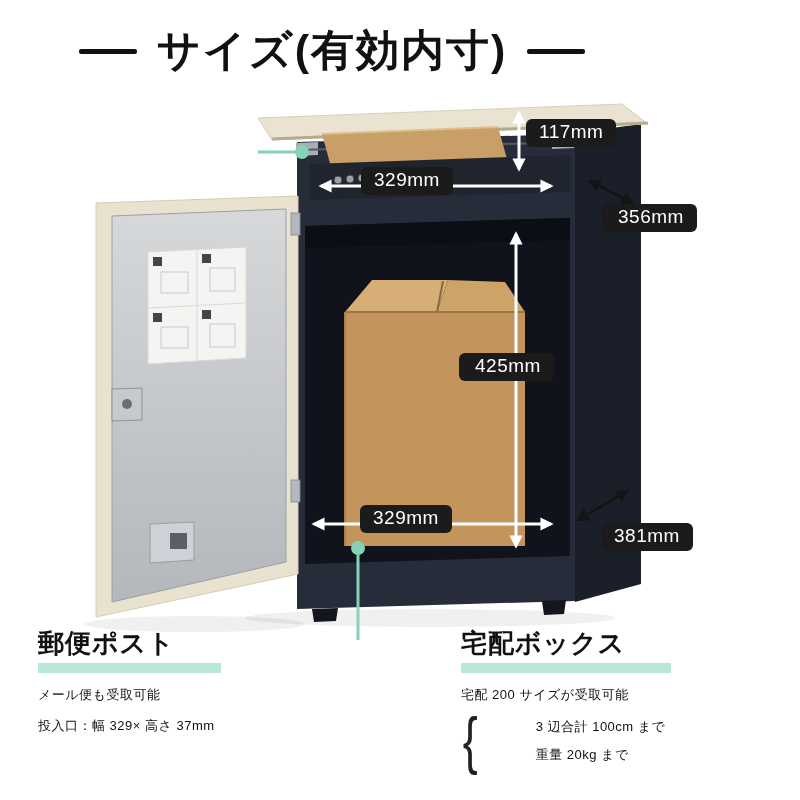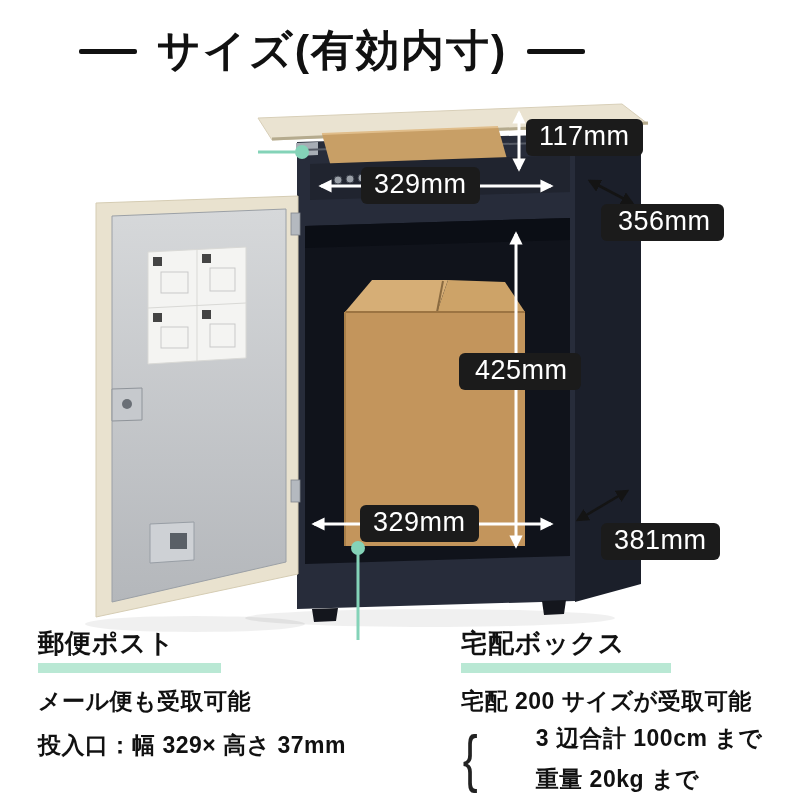--- a/index.html
+++ b/index.html
@@ -22,40 +22,40 @@
   .dash{width:58px;height:5px;background:#111;border-radius:2px;}
   
   .product-svg{position:absolute;left:0;top:0;width:800px;height:800px;}
   .green-line{stroke:var(--accent-green);stroke-width:3;}
   .green-dot{fill:var(--accent-green);}
   .arr-w{stroke:#ffffff;stroke-width:3;fill:none;}
   .arr-b{stroke:#141414;stroke-width:2.6;fill:none;}
   
   .chip{
     position:absolute;background:var(--chip-bg);color:var(--chip-text);
-    padding:2px 13px 4px;border-radius:6px;font-size:27px;font-weight:500;
+    padding:2px 13px 4px;border-radius:6px;font-size:19px;font-weight:500;
     letter-spacing:.5px;line-height:1.15;white-space:nowrap;
   }
   .chip-117 {left:526px;top:119px;}
   .chip-329t{left:361px;top:167px;}
   .chip-356 {left:601px;top:204px;padding-left:17px;}
   .chip-425 {left:459px;top:353px;padding-left:16px;}
   .chip-329b{left:360px;top:505px;}
   .chip-381 {left:601px;top:523px;}
   
   .note{position:absolute;color:#111;}
   .mail-note{left:38px;top:626px;width:370px;}
   .parcel-note{left:461px;top:626px;width:350px;}
   .note-heading{
     display:inline-block;font-size:26px;font-weight:700;letter-spacing:1px;
     padding:0 46px 12px 0;
     background-image:linear-gradient(var(--heading-highlight),var(--heading-highlight));
     background-size:100% 10px;background-position:0 100%;background-repeat:no-repeat;
   }
-  .note-line{font-size:23px;margin-top:13px;letter-spacing:.5px;font-weight:bold;}
+  .note-line{font-size:13px;margin-top:13px;letter-spacing:.5px;}
   .brace-row{display:flex;align-items:center;margin-top:6px;}
   .brace{
     font-size:56px;font-weight:lighter;line-height:1.1;margin-right:8px;
     transform:scaleX(.8) scaleY(1.12);color:#222;
   }
   .brace-lines .note-line:first-child{margin-top:0;}
   .brace-lines .note-line{margin-top:10px;margin-left:48px;}
 </style>
 </head>
 <body>

